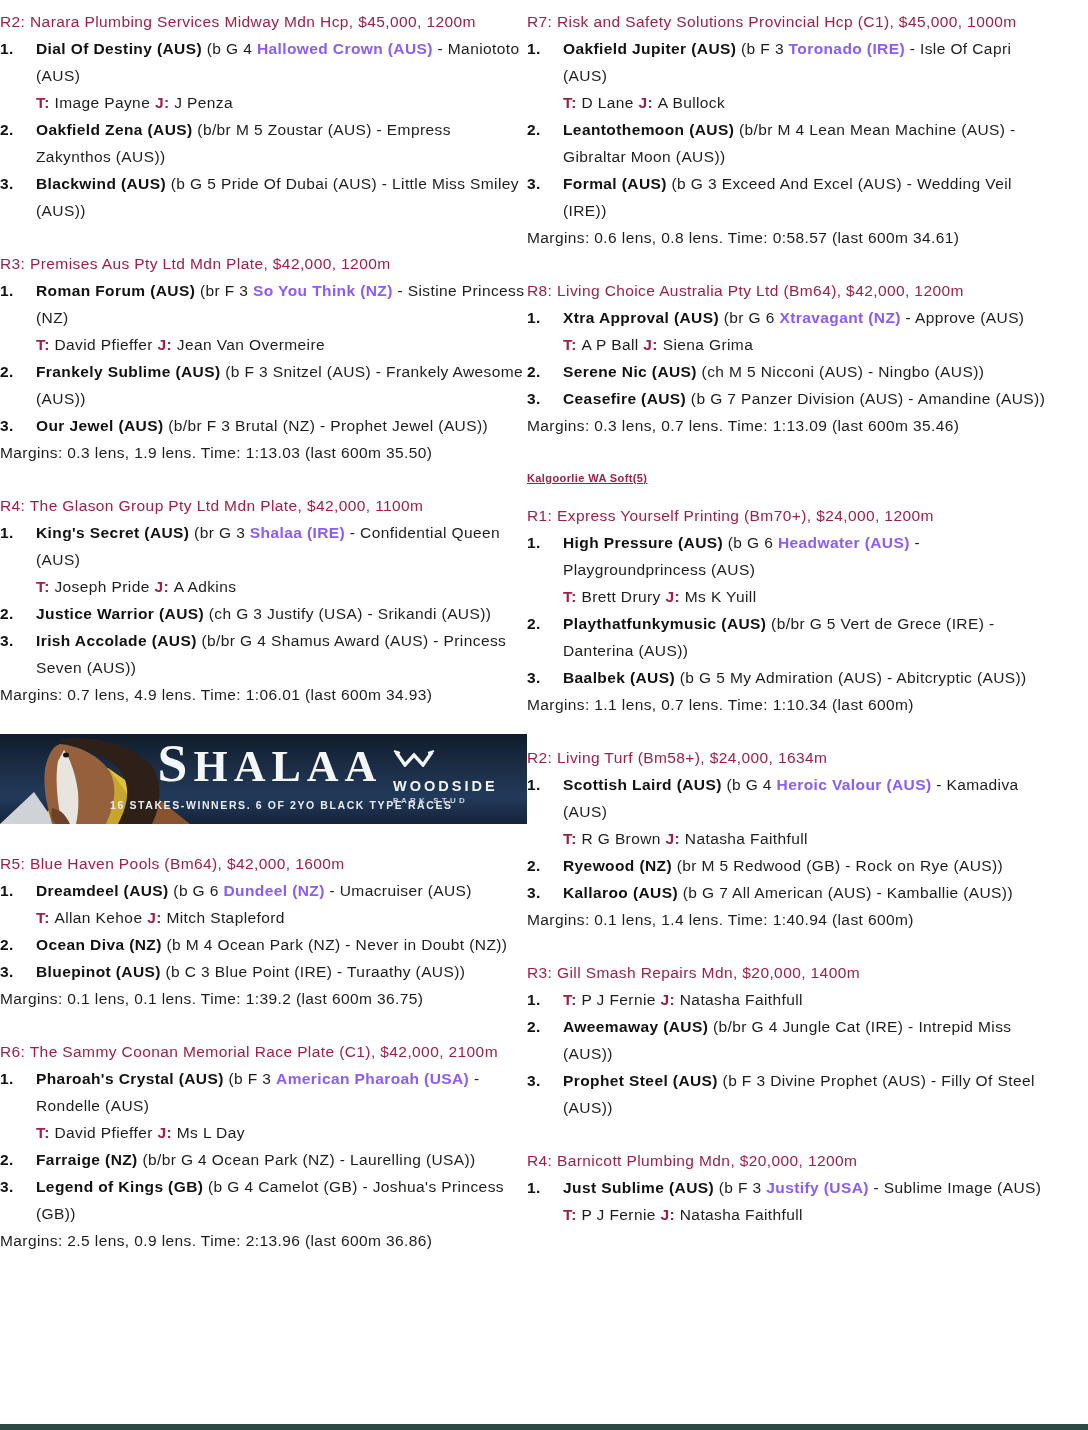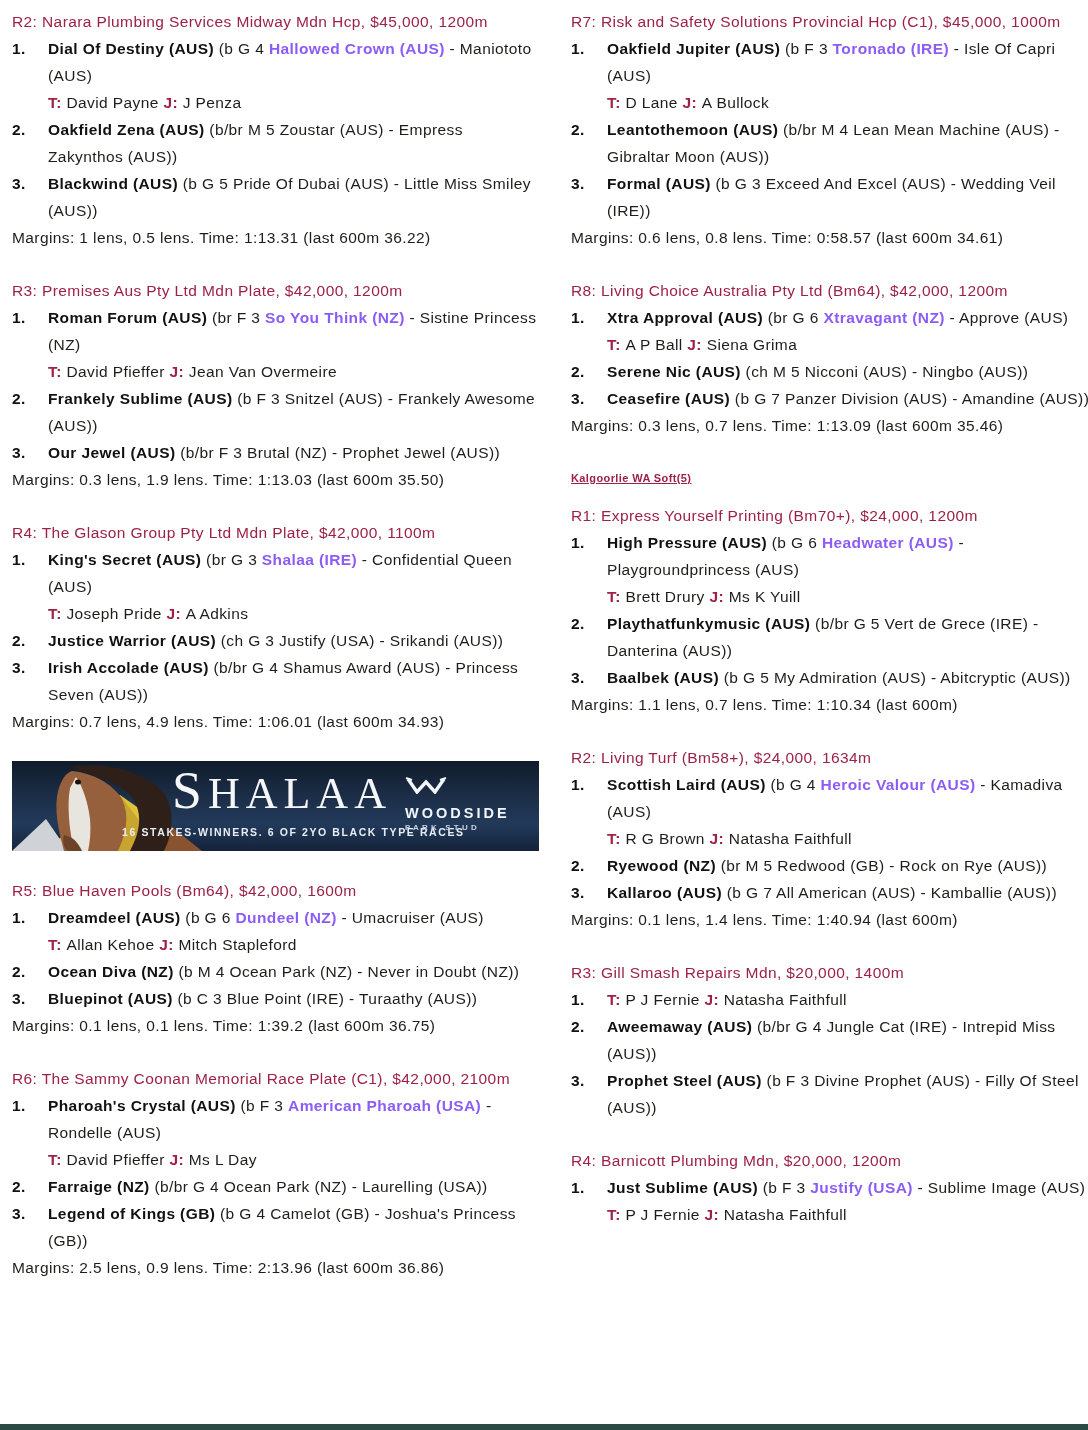--- a/index.html
+++ b/index.html
@@ -2,21 +2,21 @@
 <html><head>
 <meta charset="utf-8">
 <style>
   html,body{margin:0;padding:0;}
   body{
     width:1088px;height:1430px;position:relative;overflow:hidden;
     background:#ffffff;color:#1d1d1b;
     font-family:"Liberation Sans", sans-serif;
     font-size:15.5px;line-height:27px;letter-spacing:0.4px;
   }
-  .page{display:flex;gap:32px;padding:8px 3px 0 12px;box-sizing:border-box;}
+  .page{display:flex;padding:8px 3px 0 0;box-sizing:border-box;}
   .col{width:527px;flex:0 0 527px;}
   .race{margin-bottom:26px;}
   .race-heading{color:#9c2145;margin:0;}
   .entry{display:flex;}
   .entry-num{width:36px;flex:0 0 36px;font-weight:bold;color:#111;}
   .entry-body{flex:1;min-width:0;}
   .b{font-weight:bold;color:#111;}
   .sire{font-weight:bold;color:#8b5cf6;text-decoration:none;cursor:pointer;}
   .lbl{font-weight:bold;color:#9c2145;}
   .margins-line{color:#1d1d1b;}
@@ -26,21 +26,21 @@
   }
   
   .banner{
     position:relative;width:527px;height:90px;margin:2px 0 26px 0;
     background:linear-gradient(180deg,#101c2b 0%,#20365335 40%,#223a5a 70%,#14233a 100%), #1b2c45;
     background-color:#1b2c45;overflow:hidden;
   }
   .banner-horse{position:absolute;left:0;top:0;height:90px;width:190px;}
   .banner-center{position:absolute;left:150px;width:240px;top:4px;text-align:center;color:#fff;}
   .banner-title{
-    font-family:"Liberation Serif", serif;font-weight:400;
+    font-family:"Liberation Serif", serif;font-weight:700;
     font-size:44px;line-height:50px;letter-spacing:6px;color:#f4f6f9;
   }
   .banner-title::first-letter{font-size:1.22em;}
   .banner-subtitle{
     font-size:10.5px;line-height:14px;letter-spacing:1.6px;font-weight:bold;
     color:#e8edf4;white-space:nowrap;margin-top:6px;margin-left:-40px;
   }
   .banner-logo{position:absolute;right:6px;top:14px;width:128px;color:#f2f5f9;}
   .banner-logo .mark{display:block;margin:0 auto 2px auto;}
   .logo-line1{font-size:14.5px;font-weight:bold;letter-spacing:3px;line-height:18px;}
@@ -51,36 +51,35 @@
 <body>
 
 <div class="page">
   <div class="col" id="col-0">
       <div class="race">
         <p class="race-heading">R2: Narara Plumbing Services Midway Mdn Hcp, $45,000, 1200m</p>
         <div class="entry">
           <span class="entry-num">1.</span>
           <div class="entry-body">
             <div><span class="b">Dial Of Destiny (AUS)</span><span> (b G 4 </span><span class="sire">Hallowed Crown (AUS)</span><span> - Maniototo (AUS)</span></div>
-            <div class="tj-line"><span class="lbl">T: </span><span>David Payne </span><span class="lbl">J: </span><span>J Penza</span></div>
+            <div class="tj-line"><span class="lbl">T: </span><span>Image Payne </span><span class="lbl">J: </span><span>J Penza</span></div>
           </div>
         </div>
         <div class="entry">
           <span class="entry-num">2.</span>
           <div class="entry-body">
             <div><span class="b">Oakfield Zena (AUS)</span><span> (b/br M 5 Zoustar (AUS) - Empress Zakynthos (AUS))</span></div>
           </div>
         </div>
         <div class="entry">
           <span class="entry-num">3.</span>
           <div class="entry-body">
             <div><span class="b">Blackwind (AUS)</span><span> (b G 5 Pride Of Dubai (AUS) - Little Miss Smiley (AUS))</span></div>
           </div>
         </div>
-        <div class="margins-line">Margins: 1 lens, 0.5 lens. Time: 1:13.31 (last 600m 36.22)</div>
       </div>
       <div class="race">
         <p class="race-heading">R3: Premises Aus Pty Ltd Mdn Plate, $42,000, 1200m</p>
         <div class="entry">
           <span class="entry-num">1.</span>
           <div class="entry-body">
             <div><span class="b">Roman Forum (AUS)</span><span> (br F 3 </span><span class="sire">So You Think (NZ)</span><span> - Sistine Princess (NZ)</span></div>
             <div class="tj-line"><span class="lbl">T: </span><span>David Pfieffer </span><span class="lbl">J: </span><span>Jean Van Overmeire</span></div>
           </div>
         </div>

